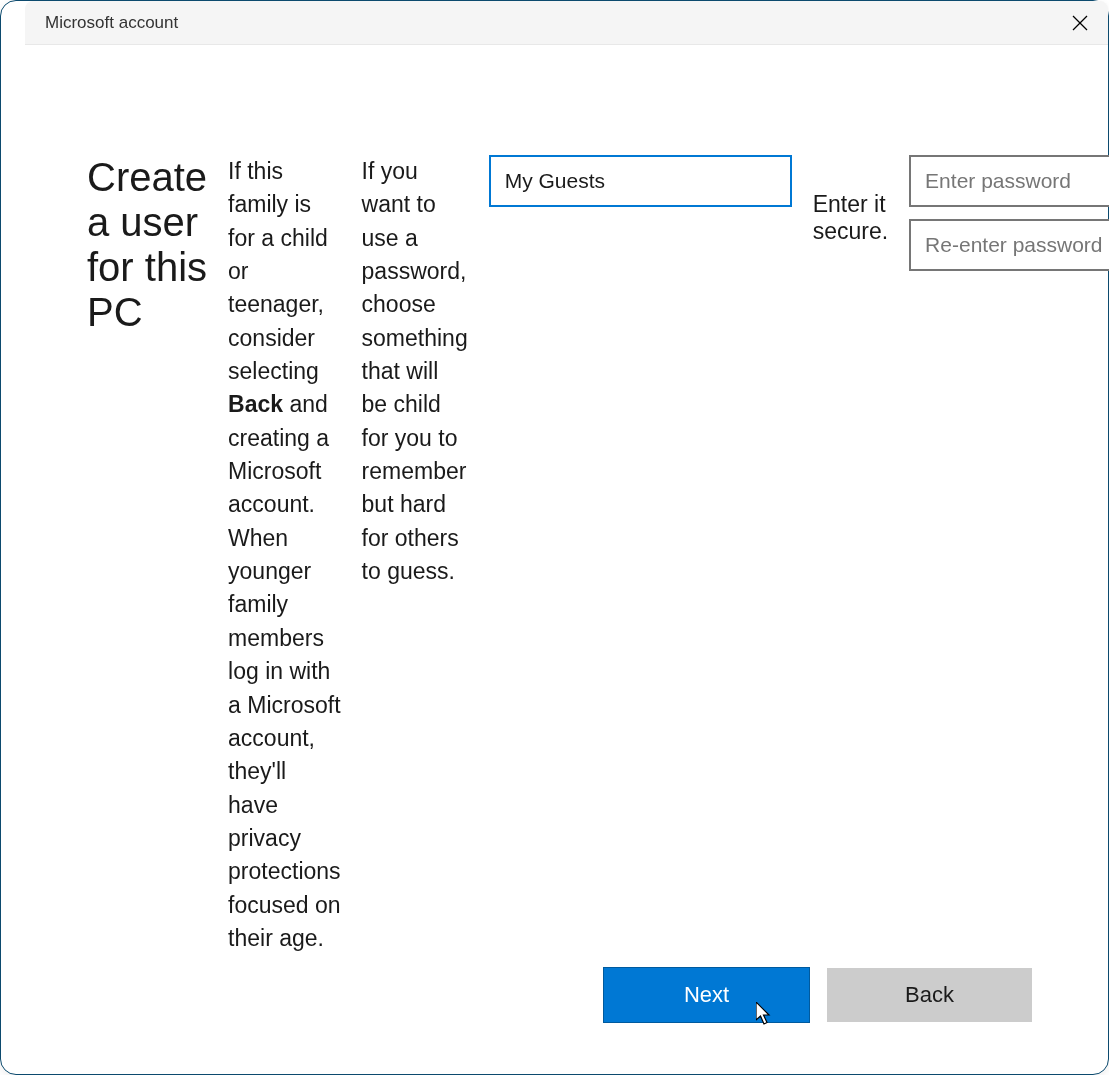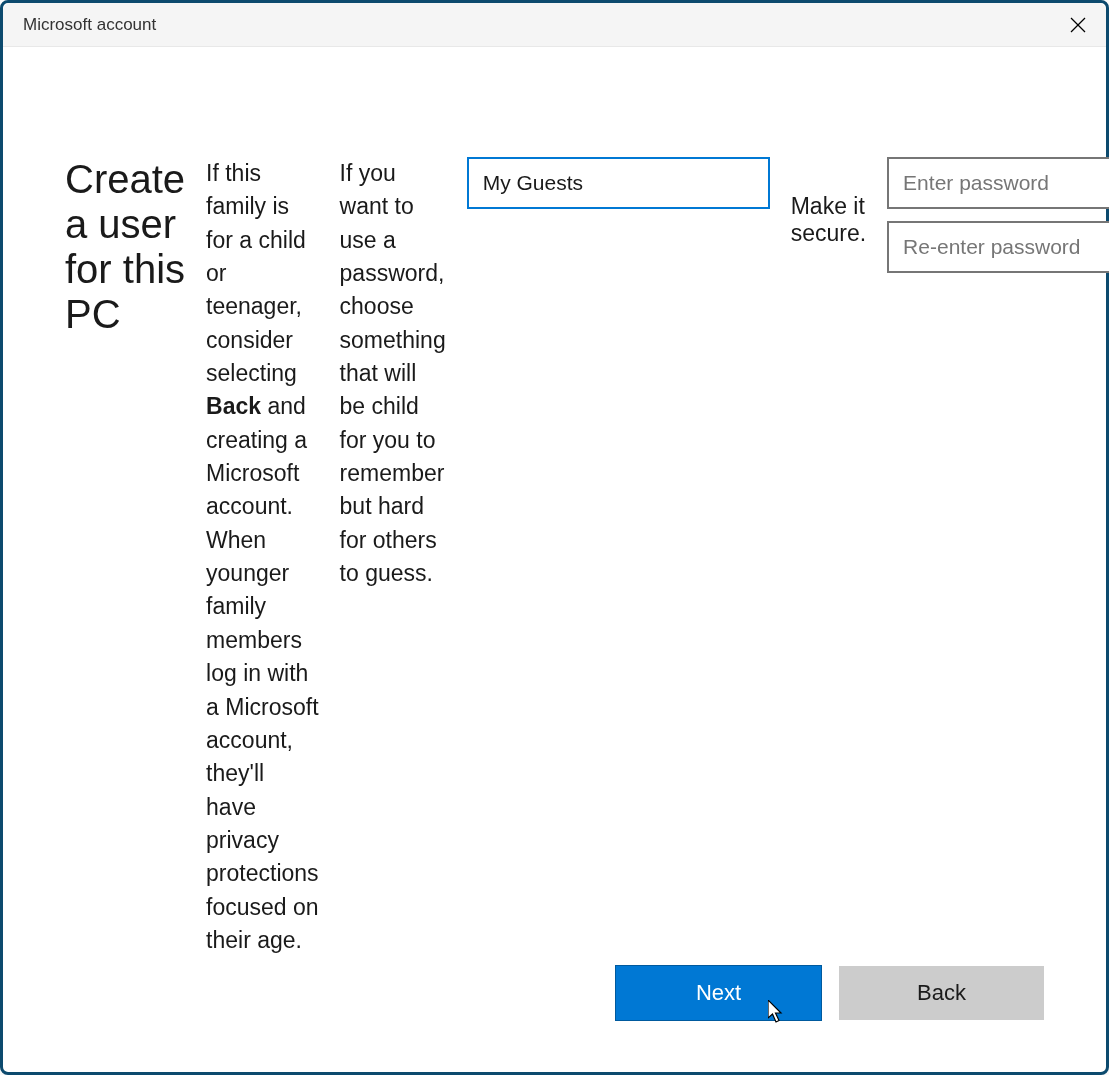--- a/index.html
+++ b/index.html
@@ -10,26 +10,27 @@
     body {
       font-family: "Segoe UI", -apple-system, BlinkMacSystemFont, sans-serif;
       background: #fff;
       width: 1109px;
       height: 1075px;
       overflow: hidden;
     }
     .window {
       width: 1109px;
       height: 1075px;
-      border: 3px solid #0c4a6e;
-      border-radius: 8px;
+      border: 1px solid #0c4a6e;
+      border-radius: 16px;
       background: #fff;
       display: flex;
       flex-direction: column;
       box-shadow: 0 2px 8px rgba(0,0,0,0.08);
+      padding-left: 24px;
     }
     .titlebar {
       height: 44px;
       background: #f5f5f5;
       display: flex;
       align-items: center;
       justify-content: space-between;
       padding-left: 20px;
       border-top-left-radius: 8px;
       border-top-right-radius: 8px;
@@ -97,21 +98,21 @@
     }
     .text-input::placeholder {
       color: #767676;
     }
     .pw-stack .text-input + .text-input {
       margin-top: 12px;
     }
     .footer {
       position: absolute;
       bottom: 52px;
-      right: 62px;
+      right: 76px;
       display: flex;
       gap: 18px;
     }
     .btn {
       width: 205px;
       height: 54px;
       border: none;
       font-size: 22px;
       font-family: inherit;
       cursor: pointer;
@@ -154,21 +155,21 @@
     <h1 class="heading">Create a user for this PC</h1>
 
     <p class="description">
       <span>If this family is for a child or teenager, consider selecting </span><b>Back</b><span> and creating a Microsoft account. When younger family members log in with a Microsoft account, they'll have privacy protections focused on their age.</span>
     </p>
 
     <p class="description">If you want to use a password, choose something that will be child for you to remember but hard for others to guess.</p>
 
     <input type="text" class="text-input focused" value="My Guests" style="">
 
-    <div class="field-label">Make it secure.</div>
+    <div class="field-label">Enter it secure.</div>
     <div class="pw-stack">
       <input type="password" class="text-input" placeholder="Enter password" style="">
       <input type="password" class="text-input" placeholder="Re-enter password" style="">
     </div>
 
     <div class="footer">
       <button class="btn btn-primary">
         <span>Next</span>
         <svg class="cursor" width="20" height="26" viewBox="0 0 20 26">
           <path d="M0 0 L0 18 L4.5 14 L8 22 L11 20.5 L7.5 13 L13 13 Z" fill="#fff" stroke="#000" stroke-width="1.2"></path>

